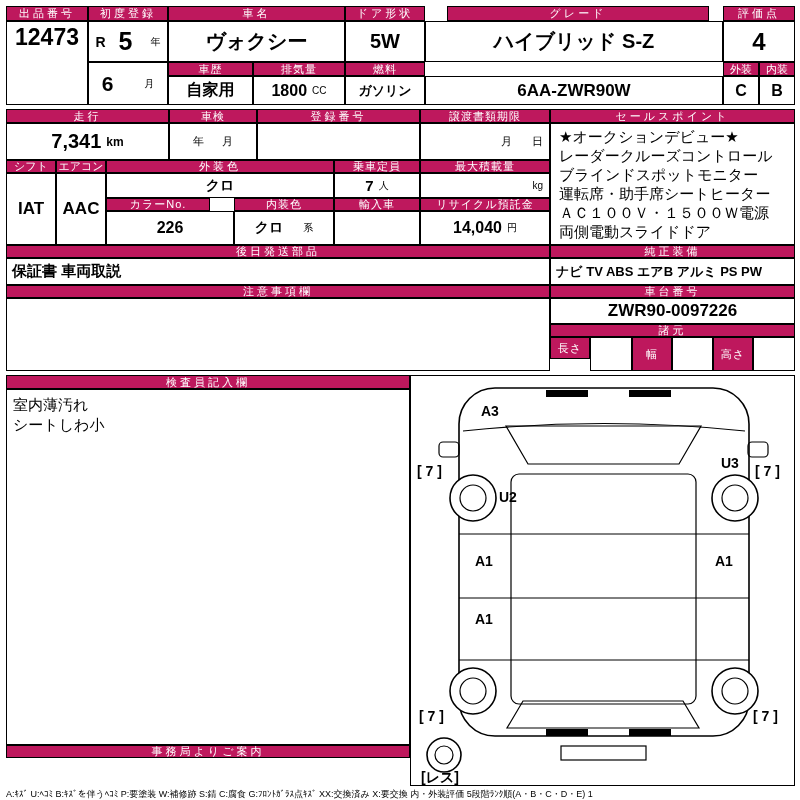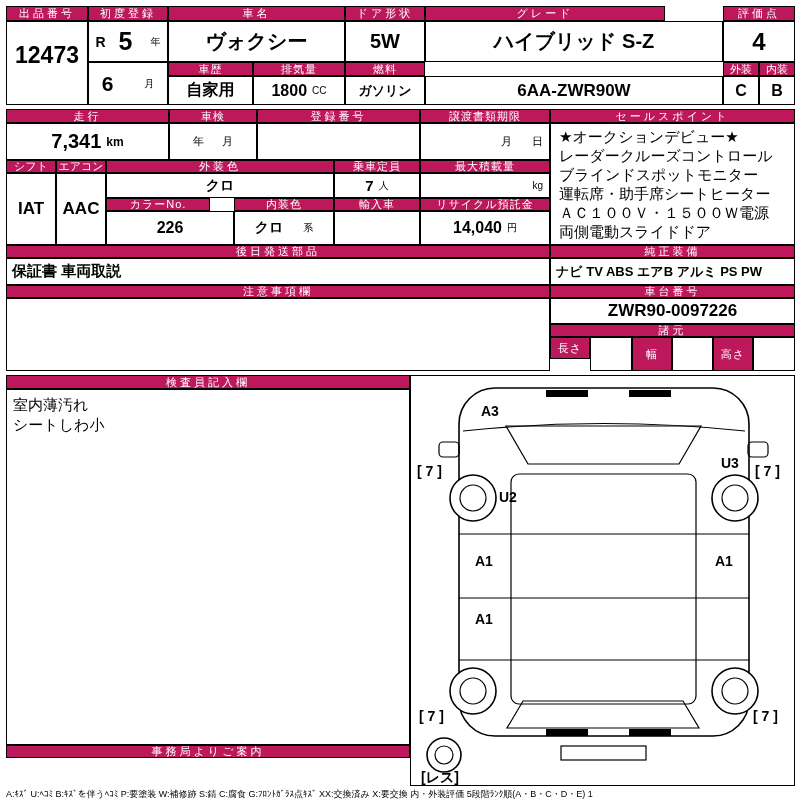--- a/index.html
+++ b/index.html
@@ -25,40 +25,40 @@
   .lines { font-size:15px; line-height:19px; padding:3px 8px; font-weight:normal; }
   .lines div { white-space:nowrap; }
   svg text { font-family:"Liberation Sans","DejaVu Sans",sans-serif; font-size:14px; font-weight:bold; fill:#000; }
 </style>
 </head>
 <body>
 
 <div id="sheet">
 
   <div class="c b hdr" style="left:6px;top:6px;width:82px;height:15px">出品番号</div>
-  <div class="c b val" style="left:6px;top:21px;width:82px;height:84px;font-size:23px;align-items:flex-start;padding-top:20px">12473</div>
+  <div class="c b val" style="left:6px;top:21px;width:82px;height:84px;font-size:23px;align-items:flex-start;padding-top:2px">12473</div>
 
   <div class="c b hdr" style="left:88px;top:6px;width:80px;height:15px">初度登録</div>
   <div class="c b val" style="left:88px;top:21px;width:80px;height:41px;justify-content:space-around">
     <span style="font-size:14px">R</span>
     <span style="font-size:25px">5</span>
     <span class="unit">年</span>
   </div>
   <div class="c b val" style="left:88px;top:62px;width:80px;height:43px;justify-content:space-around">
     <span style="font-size:21px">6</span>
     <span class="unit">月</span>
   </div>
 
   <div class="c b hdr" style="left:168px;top:6px;width:177px;height:15px">車名</div>
   <div class="c b val" style="left:168px;top:21px;width:177px;height:41px;font-size:20px">ヴォクシー</div>
 
   <div class="c b hdr" style="left:345px;top:6px;width:80px;height:15px">ドア形状</div>
   <div class="c b val" style="left:345px;top:21px;width:80px;height:41px;font-size:20px">5W</div>
 
-  <div class="c b hdr" style="left:425px;top:6px;width:240px;height:15px">グレード</div>
+  <div class="c b hdr" style="left:447px;top:6px;width:262px;height:15px">グレード</div>
   <div class="c b val" style="left:425px;top:21px;width:298px;height:41px;font-size:20px">ハイブリッド S-Z</div>
 
   <div class="c b hdr" style="left:723px;top:6px;width:72px;height:15px">評価点</div>
   <div class="c b val" style="left:723px;top:21px;width:72px;height:41px;font-size:24px">4</div>
 
   <div class="c b hdr t1" style="left:168px;top:62px;width:85px;height:14px">車歴</div>
   <div class="c b val" style="left:168px;top:76px;width:85px;height:29px;font-size:16px">自家用</div>
 
   <div class="c b hdr t1" style="left:253px;top:62px;width:92px;height:14px">排気量</div>
   <div class="c b val" style="left:253px;top:76px;width:92px;height:29px;font-size:16px">

